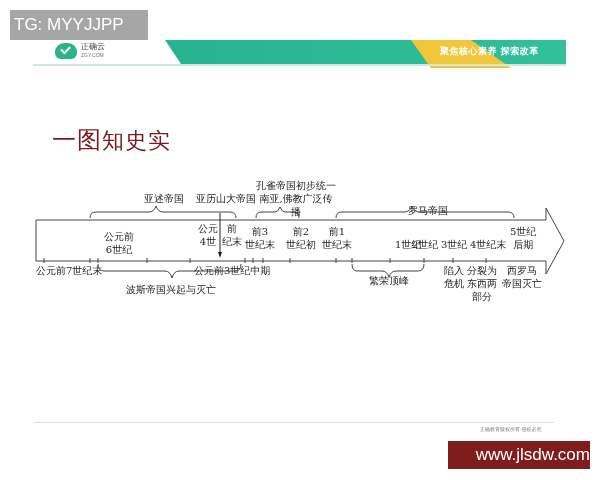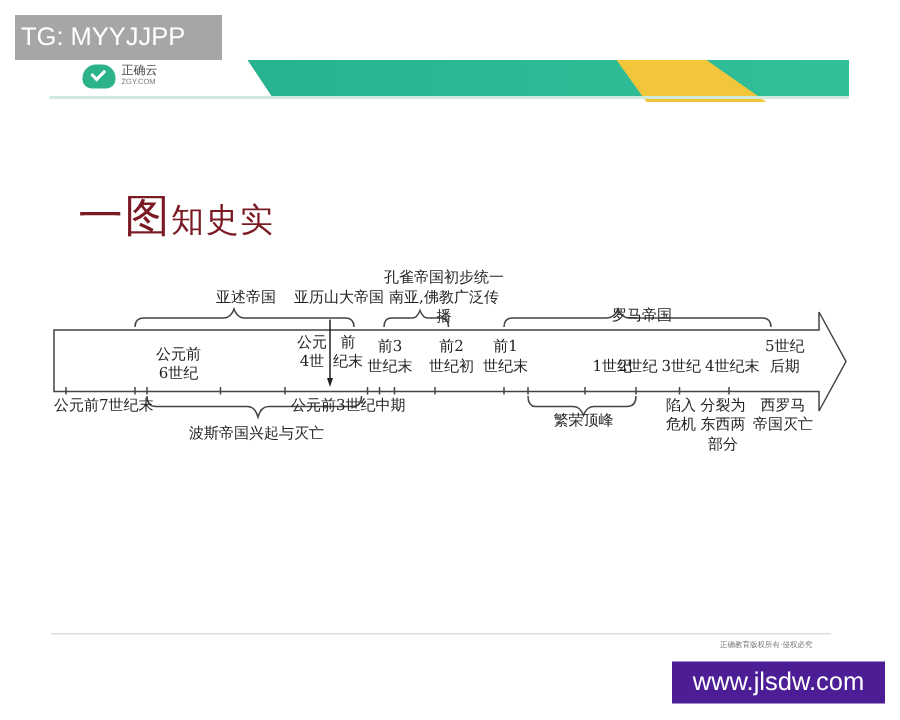--- a/index.html
+++ b/index.html
@@ -12,36 +12,37 @@
   .logo-cloud { width:22px; height:16px; background:#2db38a; border-radius:9px 9px 6px 6px; position:relative; }
   .logo-cloud:after { content:""; position:absolute; left:6px; top:3px; width:7px; height:4px; border-left:2px solid #fff; border-bottom:2px solid #fff; transform:rotate(-45deg); }
   .logo-text { margin-left:4px; font-family:"Liberation Sans", sans-serif; color:#444; line-height:8px; }
   .logo-text .cn { font-size:8px; }
   .logo-text .en { font-size:5px; color:#777; }
   .band { position:absolute; left:100px; top:0; width:433px; height:24px; background:linear-gradient(90deg,#27b28f,#31c09a); clip-path:polygon(32px 0,100% 0,100% 100%,48px 100%); }
   .yellow { position:absolute; left:378px; top:0; width:100px; height:28px; background:#f2c63a; clip-path:polygon(0 0,60% 0,100% 100%,20% 100%); }
   .slogan { position:absolute; left:407px; top:5px; color:#fff; font-family:"DejaVu Sans", sans-serif; font-size:9px; font-weight:bold; letter-spacing:0.5px; }
   .header-line { position:absolute; left:0; top:24px; width:533px; height:2px; background:#cfe9df; }
   .title { position:absolute; left:52px; top:124px; color:#7a1b24; font-size:22px; letter-spacing:1px; }
-  .title .big { font-size:30px; }
+  .title .big { font-size:24px; }
   svg.tl { position:absolute; left:0; top:0; }
   .lbl { position:absolute; font-size:10px; color:#222; line-height:13px; text-align:center; white-space:nowrap; }
   .footer-line { position:absolute; left:34px; top:422px; width:520px; height:1px; background:#ddd; }
   .footer-text { position:absolute; left:480px; top:426px; font-size:5px; color:#777; font-family:"DejaVu Sans", sans-serif; }
-  .wm { position:absolute; left:448px; top:441px; width:142px; height:28px; background:#4c1d95; color:#fff;
-        font-family:"Liberation Sans", sans-serif; font-size:17px; line-height:28px; text-align:center; }
+  .wm { position:absolute; left:448px; top:441px; width:142px; height:28px; background:#7f1d1d; color:#fff;
+        font-family:"Liberation Sans", sans-serif; font-size:17px; line-height:28px; text-align:right; }
 </style>
 </head>
 <body>
 
 <div class="tg">TG: MYYJJPP</div>
 
 <div class="header">
   <div class="band"></div>
   <div class="yellow"></div>
+  <div class="slogan">聚焦核心素养 探索改革</div>
   <div class="logo">
     <div class="logo-cloud"></div>
     <div class="logo-text">
       <div class="cn">正确云</div>
       <div class="en">ZGY.COM</div>
     </div>
   </div>
   <div class="header-line"></div>
 </div>
 

